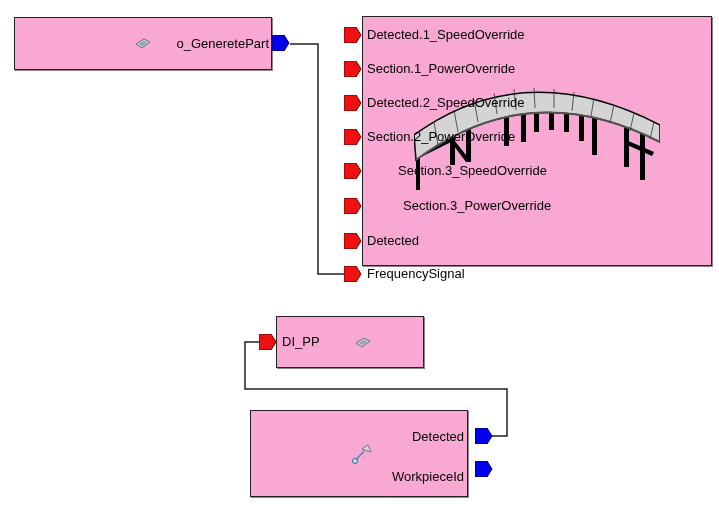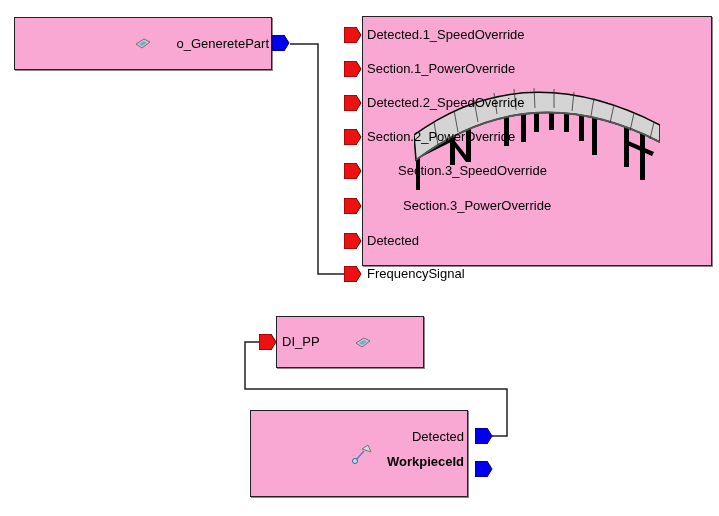--- a/index.html
+++ b/index.html
@@ -131,20 +131,20 @@
 
 <div class="block" style="left:250px; top:410px; width:218px; height:87px;">
   <span class="icon" style="left:100px; top:32px;">
     <svg width="22" height="22" viewBox="0 0 22 22">
       <line x1="4" y1="18" x2="13" y2="8" stroke="#4a8ab8" stroke-width="1.5"></line>
       <circle cx="4" cy="18" r="2.5" fill="#bfe0f0" stroke="#2a6a98" stroke-width="1"></circle>
       <path d="M11 6 L17 2 L20 9 Z" fill="#d8d8d8" stroke="#777" stroke-width="1"></path>
     </svg>
   </span>
   <span class="label" style="right:3px; top:18px;">Detected</span>
-  <span class="label" style="right:3px; top:43px;font-weight:bold;">WorkpieceId</span>
+  <span class="label" style="right:3px; top:58px;">WorkpieceId</span>
 </div>
 <svg class="port" style="left:475px; top:428px;" viewBox="0 0 18 16">
   <path d="M0 0 H12 L17 8 L12 16 H0 Z" fill="#0000ee" stroke="#000066" stroke-width="1"></path>
 </svg>
 <svg class="port" style="left:475px; top:461px;" viewBox="0 0 18 16">
   <path d="M0 0 H12 L17 8 L12 16 H0 Z" fill="#0000ee" stroke="#000066" stroke-width="1"></path>
 </svg>
 
 </body></html>

